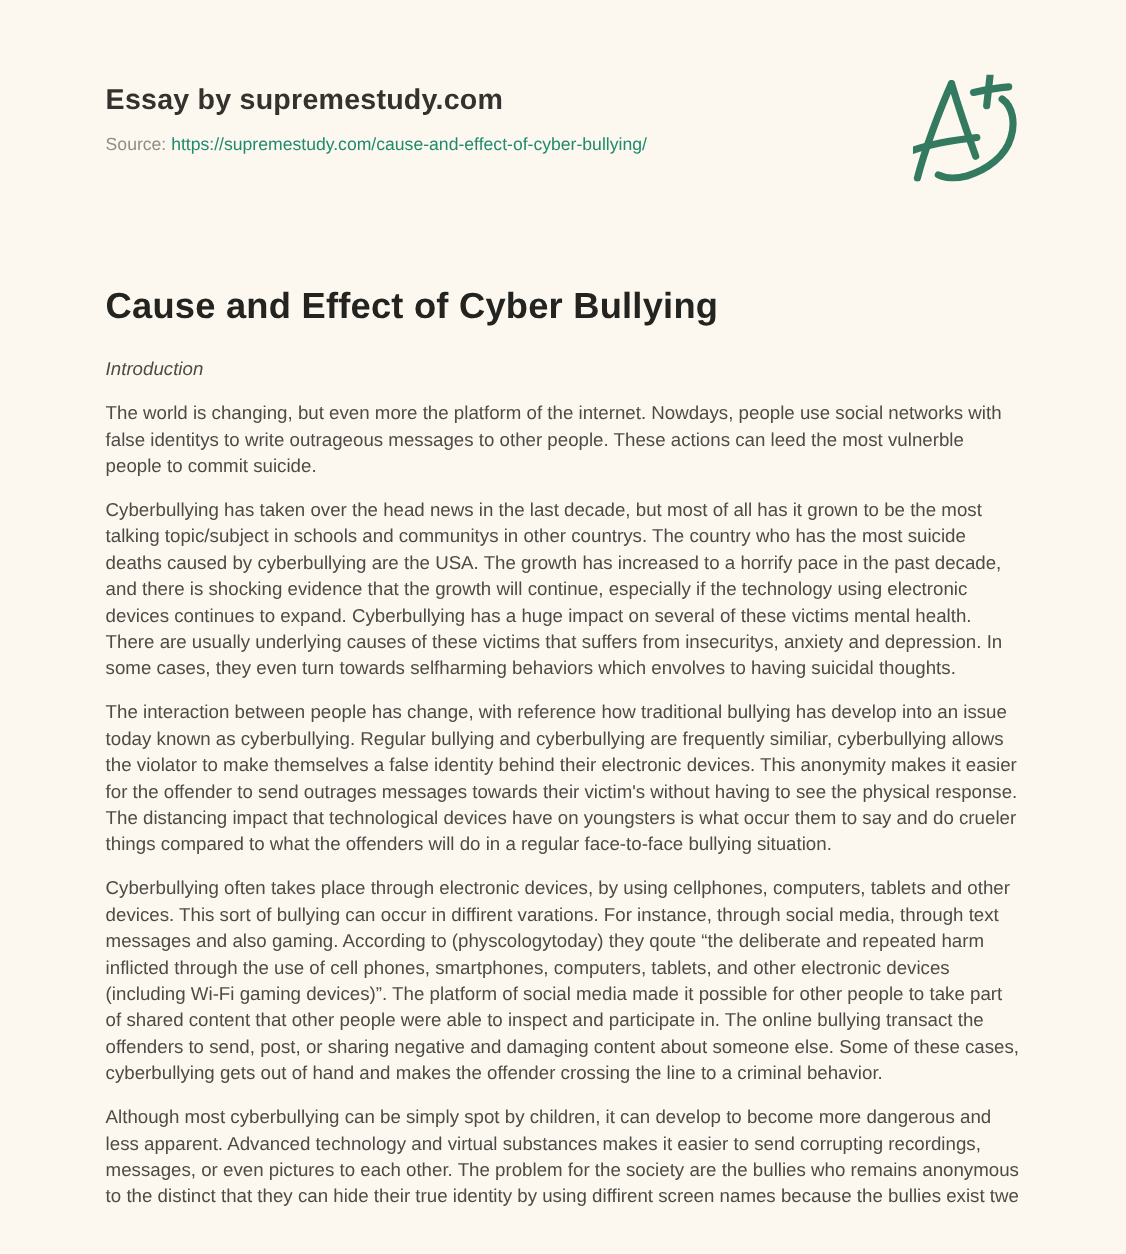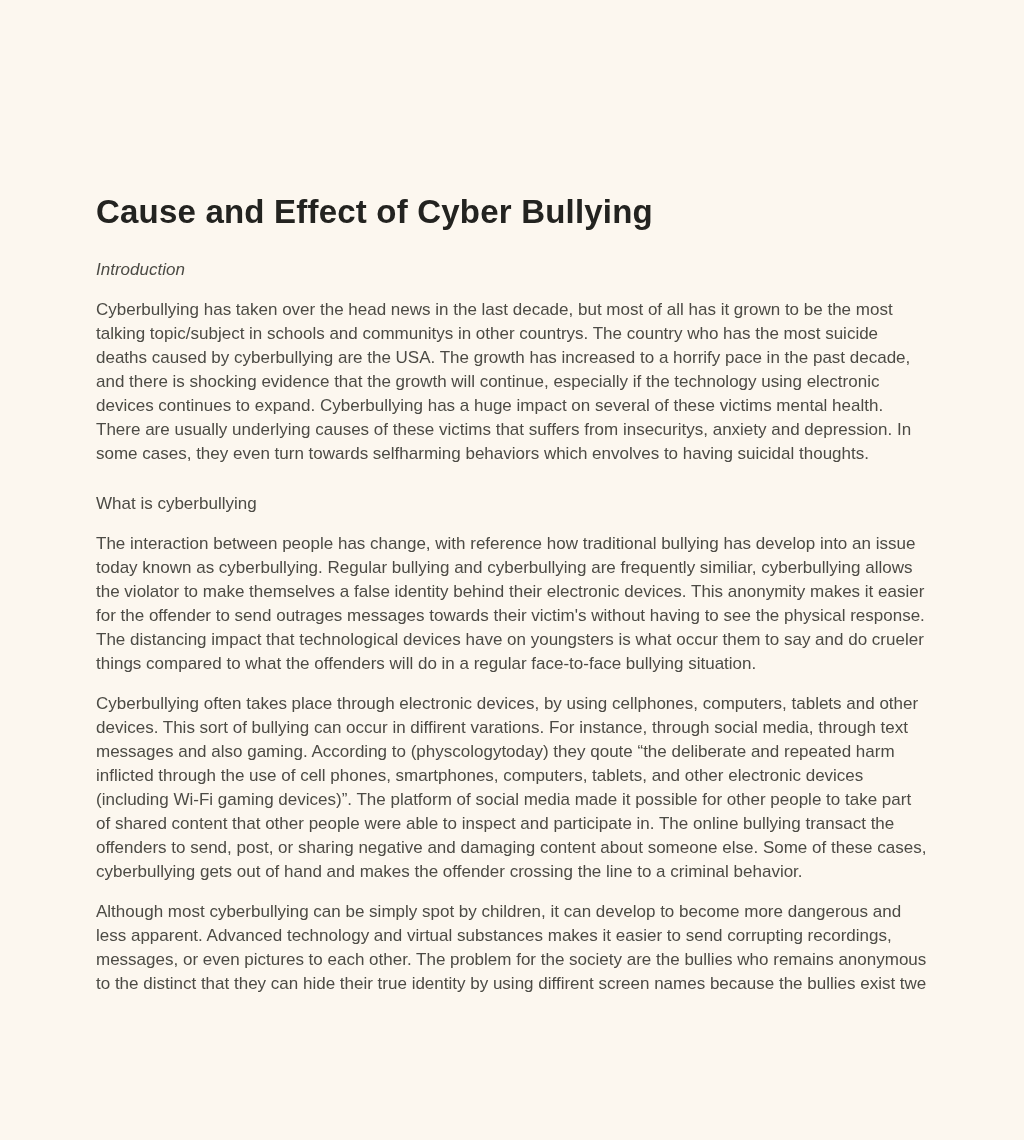--- a/index.html
+++ b/index.html
@@ -57,30 +57,53 @@
   }
   .block.heading { margin-top: 26px; }
   .block.first-heading { margin-top: 26px; font-style: italic; }
   .block.para { margin-top: 16px; }
 </style>
 </head>
 <body>
 
 <div class="page">
 
+  <div>
+    <div class="byline">Essay by supremestudy.com</div>
+
+    <div class="source-line">
+      <span>Source:</span>
+      <a class="source-link" href="#">https://supremestudy.com/cause-and-effect-of-cyber-bullying/</a>
+    </div>
+
+    <svg class="logo" viewBox="0 0 99 97" fill="none" stroke="#347a60" stroke-width="6.5" stroke-linecap="round">
+
+      <path d="M4,94 C10,70 25,30 35,8"></path>
+
+      <path d="M35,8 C41,28 49,52 57,74"></path>
+
+      <path d="M-1,69 C18,62 40,59 58,57"></path>
+
+      <path d="M70,1 C69,10 68,19 67,28"></path>
+
+      <path d="M55,16 C65,14 76,12 87,11"></path>
+
+      <path d="M81,22 C91,29 93,44 89,57 C84,74 68,86 49,92 C41,94 31,95 23,91"></path>
+    </svg>
+  </div>
 
   <article>
     <h1 class="title">Cause and Effect of Cyber Bullying</h1>
 
     <div class="block heading first-heading">Introduction</div>
 
+    <p class="block para">The world is changing, but even more the platform of the internet. Nowdays, people use social networks with false identitys to write outrageous messages to other people. These actions can leed the most vulnerble people to commit suicide.</p>
 
     <p class="block para">Cyberbullying has taken over the head news in the last decade, but most of all has it grown to be the most talking topic/subject in schools and communitys in other countrys. The country who has the most suicide deaths caused by cyberbullying are the USA. The growth has increased to a horrify pace in the past decade, and there is shocking evidence that the growth will continue, especially if the technology using electronic devices continues to expand. Cyberbullying has a huge impact on several of these victims mental health. There are usually underlying causes of these victims that suffers from insecuritys, anxiety and depression. In some cases, they even turn towards selfharming behaviors which envolves to having suicidal thoughts.</p>
 
-    <div class="block heading">What is cyberbullying</div>
 
     <p class="block para">The interaction between people has change, with reference how traditional bullying has develop into an issue today known as cyberbullying. Regular bullying and cyberbullying are frequently similiar, cyberbullying allows the violator to make themselves a false identity behind their electronic devices. This anonymity makes it easier for the offender to send outrages messages towards their victim's without having to see the physical response. The distancing impact that technological devices have on youngsters is what occur them to say and do crueler things compared to what the offenders will do in a regular face-to-face bullying situation.</p>
 
     <p class="block para">Cyberbullying often takes place through electronic devices, by using cellphones, computers, tablets and other devices. This sort of bullying can occur in diffirent varations. For instance, through social media, through text messages and also gaming. According to (physcologytoday) they qoute “the deliberate and repeated harm inflicted through the use of cell phones, smartphones, computers, tablets, and other electronic devices (including Wi-Fi gaming devices)”. The platform of social media made it possible for other people to take part of shared content that other people were able to inspect and participate in. The online bullying transact the offenders to send, post, or sharing negative and damaging content about someone else. Some of these cases, cyberbullying gets out of hand and makes the offender crossing the line to a criminal behavior.</p>
 
     <p class="block para">Although most cyberbullying can be simply spot by children, it can develop to become more dangerous and less apparent. Advanced technology and virtual substances makes it easier to send corrupting recordings, messages, or even pictures to each other. The problem for the society are the bullies who remains anonymous to the distinct that they can hide their true identity by using diffirent screen names because the bullies exist twe</p>
   </article>
 
 </div>
 

